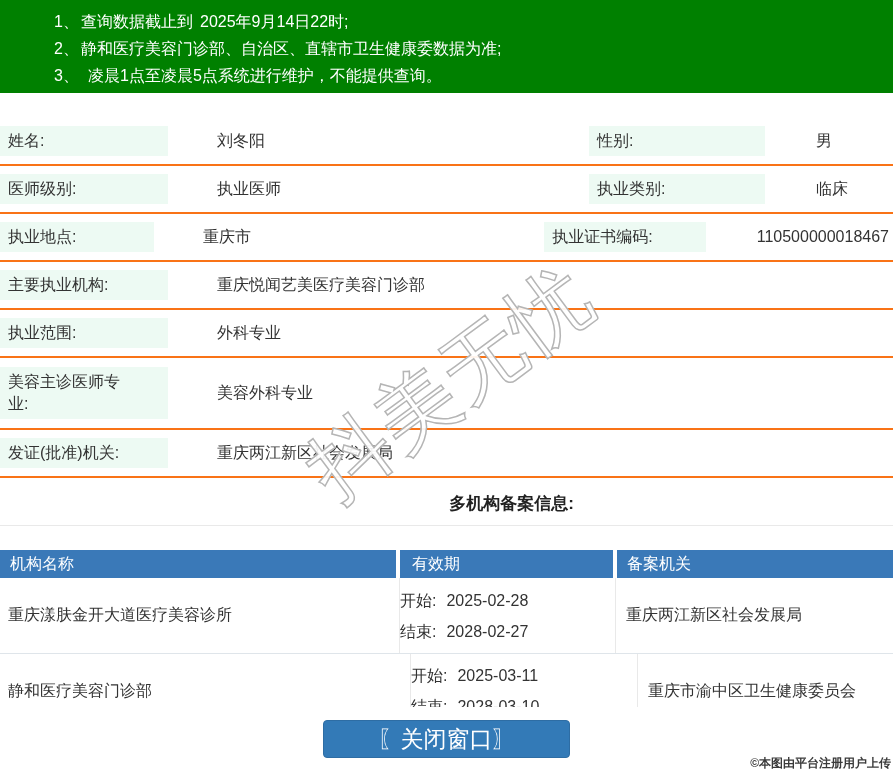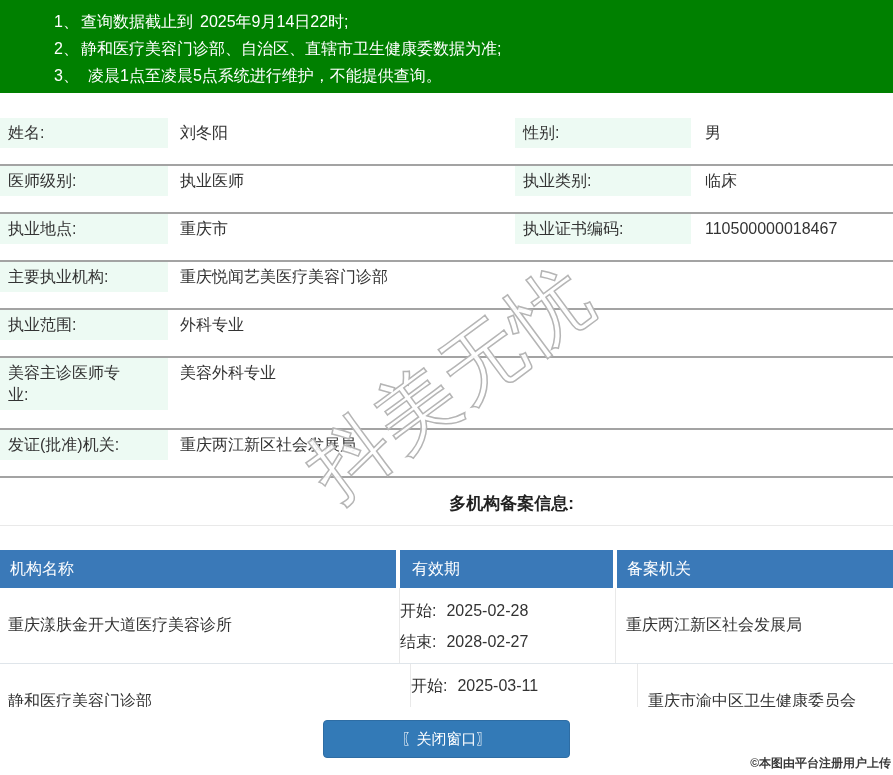--- a/index.html
+++ b/index.html
@@ -22,23 +22,24 @@
     height: 93px;
   }
   .notice-line { display: flex; line-height: 27px; }
   .notice-num { width: 27px; flex: 0 0 auto; }
   .notice-line b { font-weight: normal; padding-left: 7px; }
 
   
   .info-table { margin-top: 25px; }
   .info-row {
     display: flex;
-    align-items: flex-start;
+    align-items: center;
     min-height: 48px;
-    border-bottom: 2px solid #a3a3a3;
+    border-bottom: 2px solid #f97316;
+    gap: 37px;
   }
   .info-row.tall { min-height: 72px; }
   .info-cell { display: flex; align-items: center; line-height: 22px; }
   .c-label1 { width: 168px; background: #edfaf3; padding: 4px 10px 4px 8px; }
   .c-label1.narrow { padding-right: 42px; }
   .c-value1 { width: 347px; padding: 4px 4px 4px 12px; }
   .c-label2 { width: 176px; background: #edfaf3; padding: 4px 10px 4px 8px; }
   .c-value2 { flex: 1; padding: 4px 4px 4px 14px; }
   .c-valuefull { flex: 1; padding: 4px 4px 4px 12px; }
 
@@ -60,21 +61,21 @@
     font-size: 17px;
     color: #222;
     line-height: 24px;
   }
   .thin-divider {
     margin-top: 9px;
     border-top: 1px solid #e9e9e9;
     height: 0;
   }
   .org-table { margin-top: 24px; height: 157px; overflow: hidden; }
-  .org-header { display: flex; height: 38px; }
+  .org-header { display: flex; height: 28px; }
   .org-header .hc {
     background: #3a79b8;
     color: #ffffff;
     display: flex; align-items: center;
   }
   .hc1 { width: 396px; padding-left: 10px; }
   .hc2 { width: 213px; margin-left: 4px; padding-left: 12px; }
   .hc3 { flex: 1; margin-left: 4px; padding-left: 10px; }
   .org-row { display: flex; min-height: 75px; align-items: stretch; }
   .org-row + .org-row { border-top: 1px solid #dfe5ea; gap: 11px; }
@@ -87,21 +88,21 @@
   .validity .vlabel { margin-right: 10px; }
 
   
   .footer-area { margin-top: 13px; text-align: center; }
   .close-btn {
     width: 247px; height: 38px;
     background: #337ab7;
     border: 1px solid #2e6da4;
     border-radius: 4px;
     color: #ffffff;
-    font-size: 15px;
+    font-size: 23px;
     font-family: inherit;
     cursor: pointer;
   }
   .upload-note {
     position: absolute;
     right: 2px; bottom: 3px;
     font-size: 12px;
     font-weight: bold;
     color: #3a3a3a;
     text-shadow: -1px -1px 0 #fff, 1px -1px 0 #fff, -1px 1px 0 #fff, 1px 1px 0 #fff;

